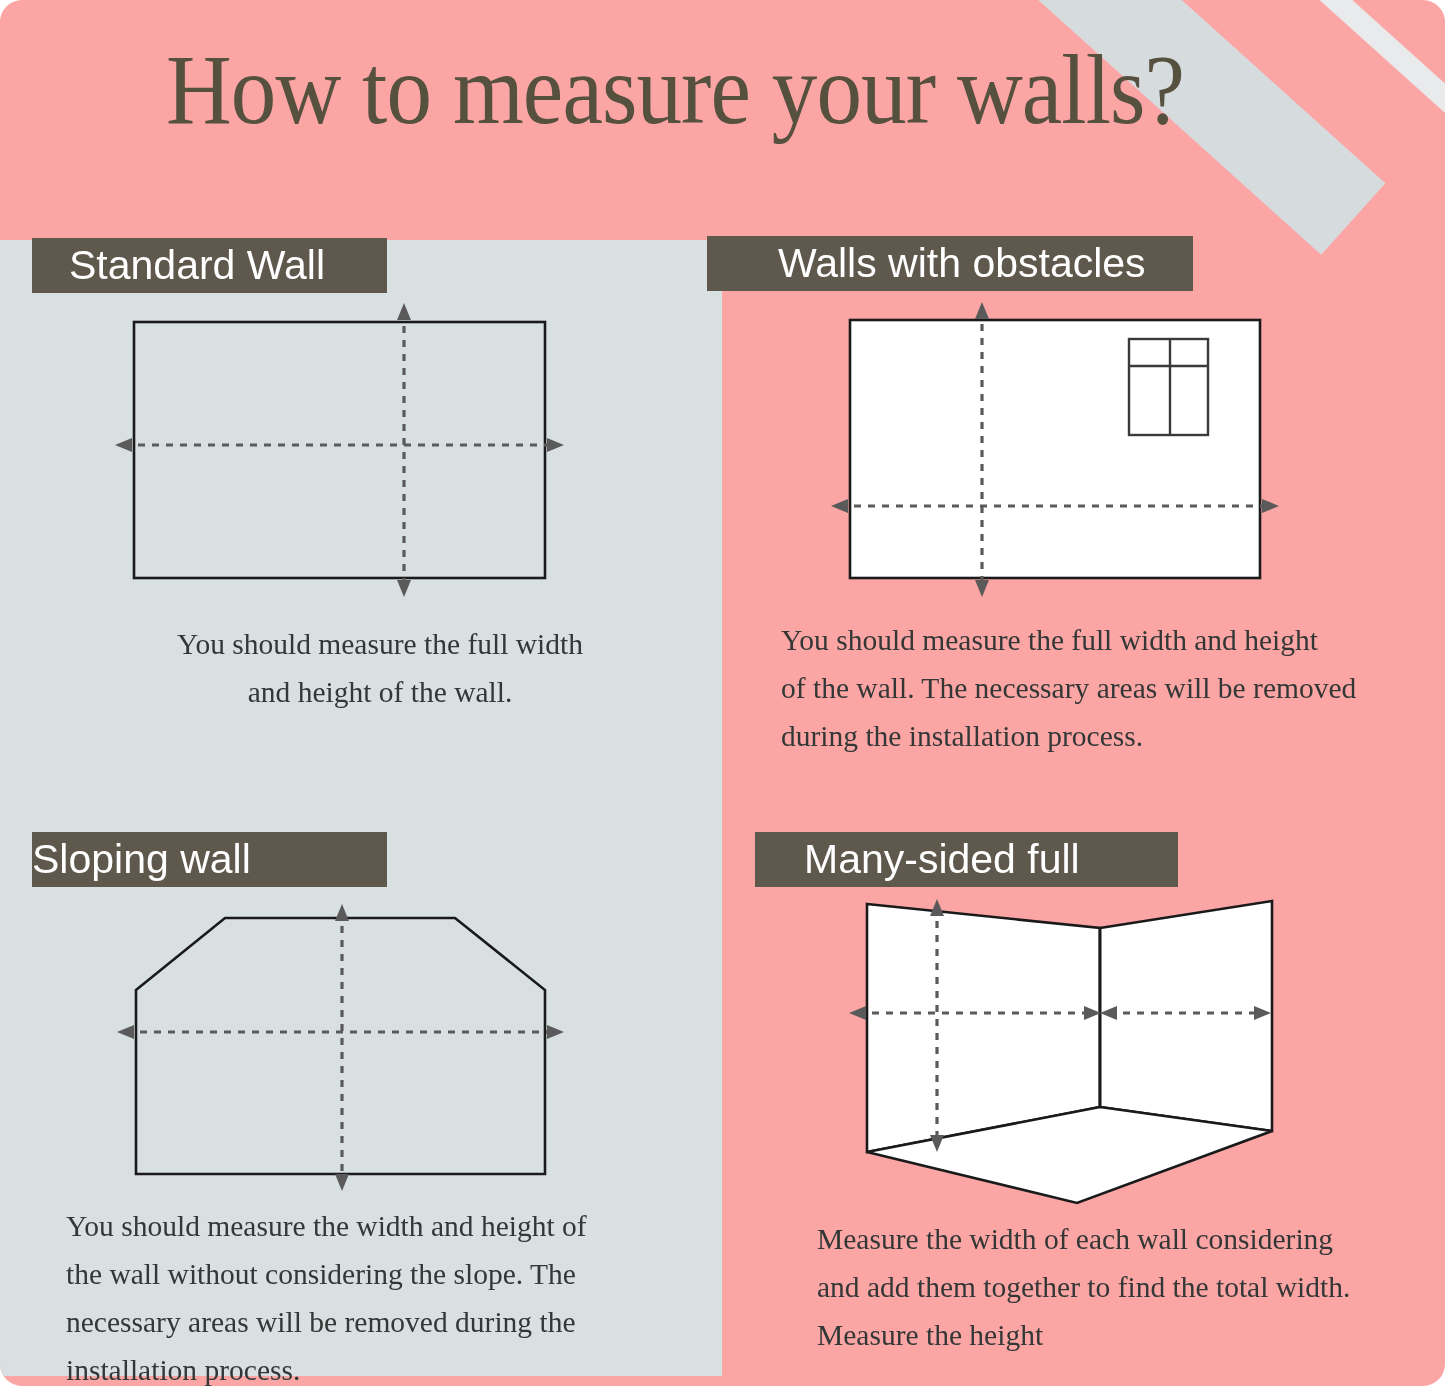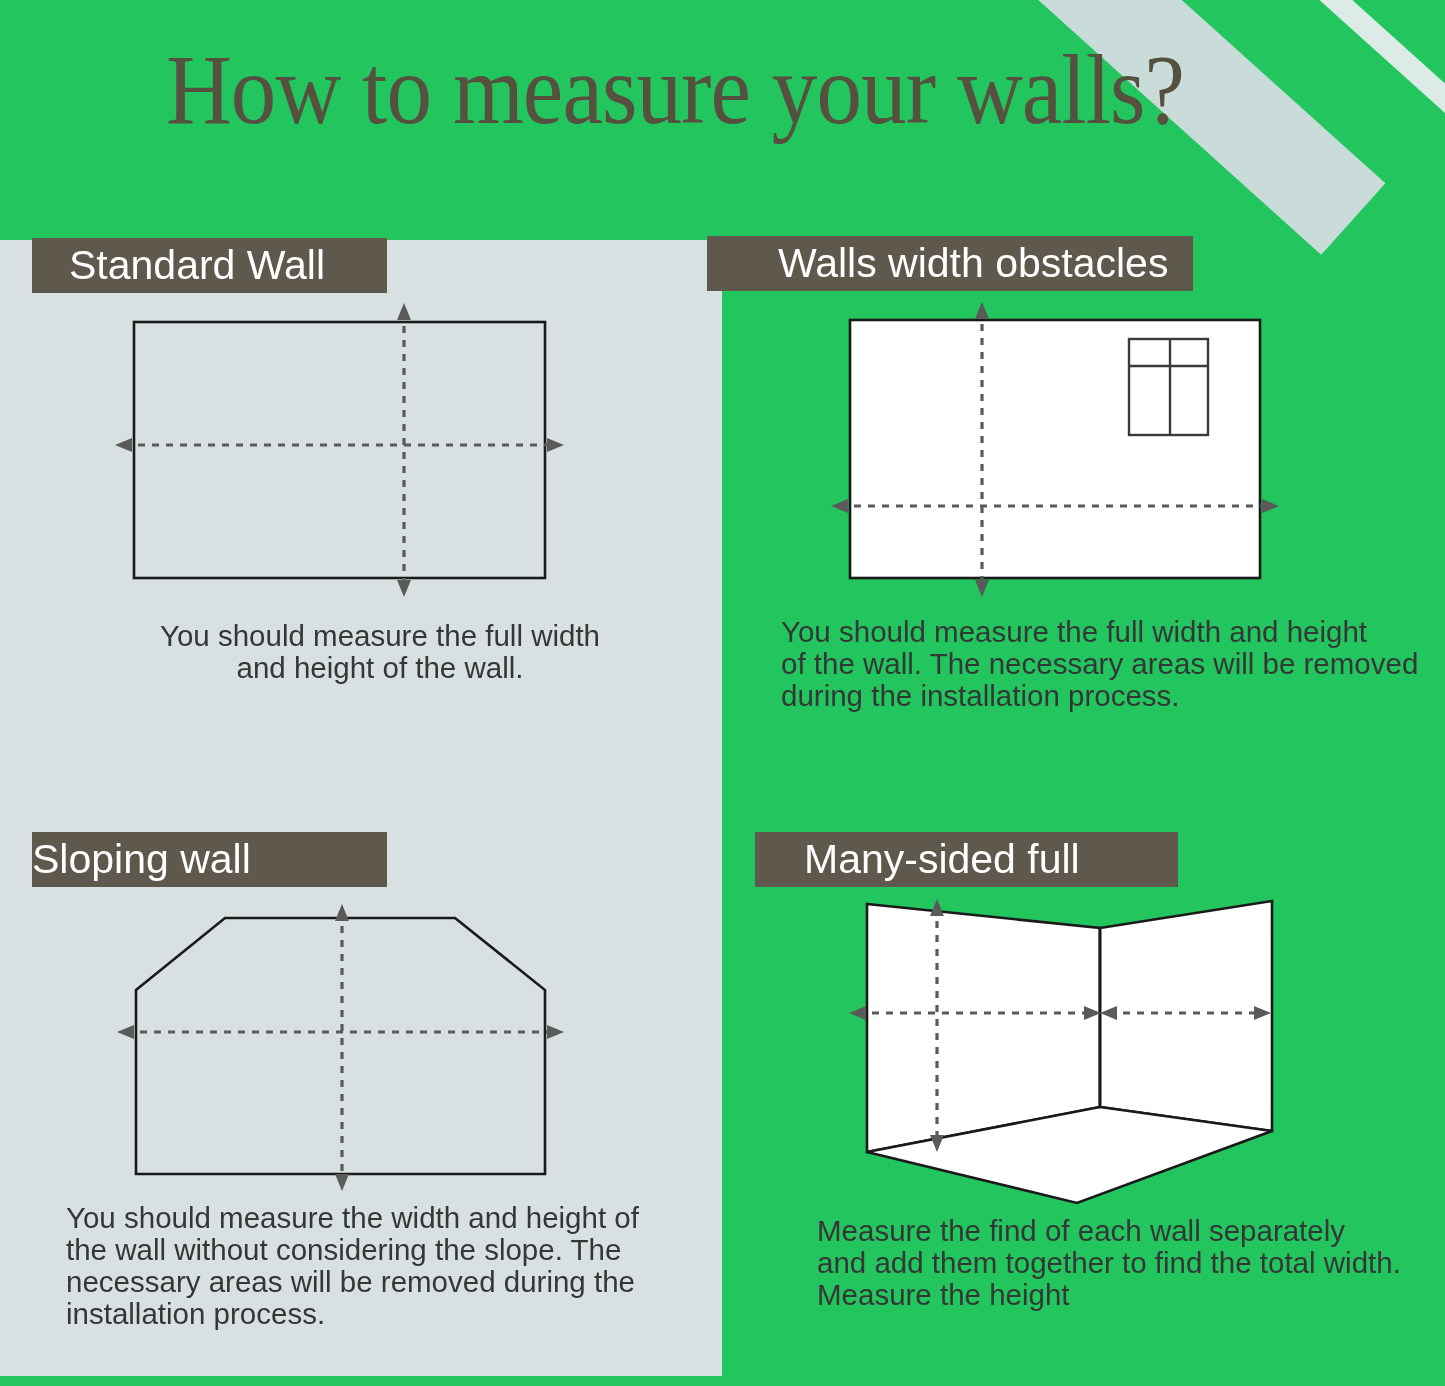--- a/index.html
+++ b/index.html
@@ -3,21 +3,21 @@
 <meta charset="utf-8">
 <style>
   html,body{margin:0;padding:0;}
   body{
     width:1445px;height:1386px;
     background:#ffffff;
     font-family:"Liberation Sans",sans-serif;
     overflow:hidden;
     position:relative;
   }
-  #page{position:absolute;left:0;top:0;width:1445px;height:1386px;overflow:hidden;background:#22c55e;}
+  #page{position:absolute;left:0;top:0;width:1445px;height:1386px;overflow:hidden;background:#fca5a5;border-radius:22px;}
 
   
   .band{
     position:absolute;
     background:#d4dde0;
     opacity:.95;
     transform-origin:0 0;
   }
   #band1{left:905px;top:-120px;width:96px;height:560px;transform:rotate(-48deg);}
   #band2{left:1275px;top:-40px;width:22px;height:430px;transform:rotate(-48deg);background:#e7edee;}
@@ -58,22 +58,23 @@
   #banner-standard{left:0;top:238px;width:355px;height:55px;padding-left:37px;}
   #banner-obstacles{left:675px;top:236px;width:486px;height:55px;padding-left:71px;}
   #banner-sloping{left:0;top:832px;width:355px;height:55px;}
   #banner-many{left:723px;top:832px;width:423px;height:55px;padding-left:49px;}
 
   
   .caption{
     position:absolute;
     color:#333836;
     font-size:29.5px;
-    line-height:32px;
+    line-height:48px;
     white-space:pre-line;
+    font-family:Liberation Serif, serif;
   }
   #cap-standard{left:120px;top:620px;width:520px;text-align:center;}
   #cap-obstacles{left:781px;top:616px;width:640px;text-align:left;}
   #cap-sloping{left:66px;top:1202px;width:600px;text-align:left;}
   #cap-many{left:817px;top:1215px;width:610px;text-align:left;}
 
   
   .diagram{position:absolute;}
   #dia-standard{left:90px;top:300px;width:500px;height:300px;}
   #dia-obstacles{left:820px;top:300px;width:480px;height:300px;}
@@ -114,21 +115,21 @@
         <polygon points="25,145 42,138 42,152" fill="#5a5a5a"></polygon>
         <polygon points="474,145 457,138 457,152" fill="#5a5a5a"></polygon>
       </g>
     </svg>
   </div>
 
   <div class="caption" id="cap-standard">You should measure the full width
 and height of the wall.</div>
 
   <div class="banner" id="banner-obstacles">
-    <span>Walls width obstacles</span>
+    <span>Walls with obstacles</span>
   </div>
 
   <div class="diagram" id="dia-obstacles">
     <svg width="480" height="300" viewBox="0 0 480 300">
       <rect x="30" y="20" width="410" height="258" class="fill-white"></rect>
       <g>
         <rect x="309" y="39" width="79" height="96" class="mullion"></rect>
         <line x1="350" y1="39" x2="350" y2="135" class="mullion"></line>
         <line x1="309" y1="66" x2="388" y2="66" class="mullion"></line>
       </g>
@@ -202,17 +203,17 @@
       </g>
 
       <g>
         <line x1="279" y1="128" x2="432" y2="128" class="dash"></line>
         <polygon points="270,128 287,121 287,135" fill="#5a5a5a"></polygon>
         <polygon points="441,128 424,121 424,135" fill="#5a5a5a"></polygon>
       </g>
     </svg>
   </div>
 
-  <div class="caption" id="cap-many">Measure the find of each wall separately
+  <div class="caption" id="cap-many">Measure the width of each wall considering
 and add them together to find the total width.
 Measure the height</div>
 
 </div>
 
 </body></html>

